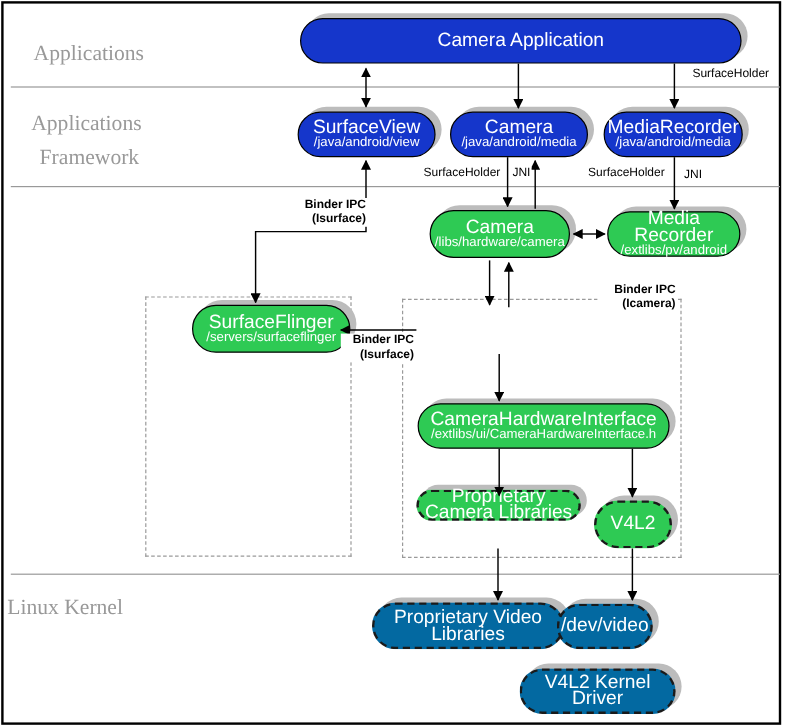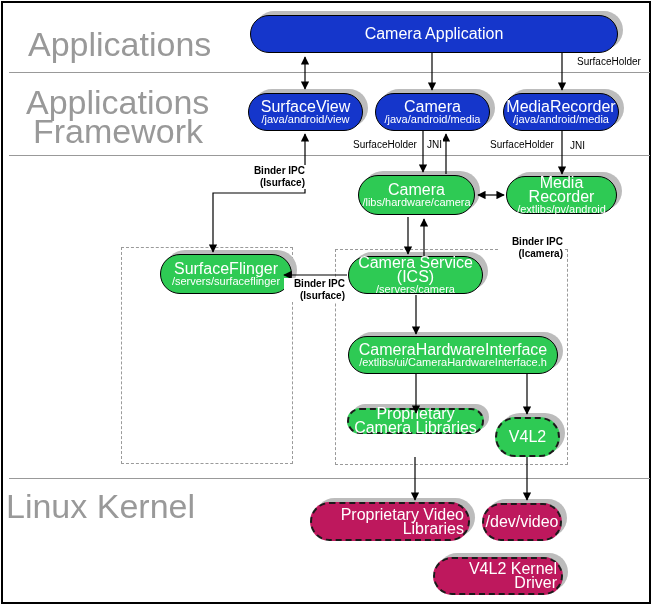--- a/index.html
+++ b/index.html
@@ -3,31 +3,31 @@
 <meta charset="utf-8">
 <style>
   html,body{margin:0;padding:0;background:#fff;}
   #canvas{
     position:relative;width:660px;height:606px;background:#fff;overflow:hidden;
     font-family:"Liberation Sans", sans-serif;
   }
   .frame{position:absolute;left:1px;top:1px;width:650px;height:603px;
     border:2px solid #000;box-sizing:border-box;z-index:0;}
   .divider{position:absolute;left:9px;width:641px;height:0;border-top:1px solid #999;z-index:1;}
-  .section-label{position:absolute;color:#999;font-size:34px;line-height:29px;z-index:2;white-space:nowrap;}
+  .section-label{position:absolute;color:#999;font-size:18px;line-height:29px;z-index:2;white-space:nowrap;font-family:Liberation Serif, serif;}
   .group{position:absolute;border:1px dashed #9a9a9a;box-sizing:border-box;z-index:1;}
   .node{
     position:absolute;border-radius:20px;display:flex;flex-direction:column;
     align-items:center;justify-content:center;color:#fff;text-align:center;
     box-sizing:border-box;box-shadow:5px -4px 0 0 #bcbcbc;z-index:3;padding:0 4px;
   }
   .blue{background:#1536cb;border:1.5px solid #000;}
   .green{background:#2eca54;border:1.5px solid #000;}
   .green-dashed{background:#2eca54;border:2px dashed #1a1a1a;}
-  .red-dashed{background:#be185d;border:2px dashed #1a1a1a;text-align:right;}
+  .red-dashed{background:#0369a1;border:2px dashed #1a1a1a;}
   .node .t{font-size:16px;line-height:14px;}
   .node .p{font-size:11px;line-height:11px;}
   #wires{position:absolute;left:0;top:0;z-index:4;pointer-events:none;}
   .elabel{position:absolute;font-size:10px;line-height:12px;color:#000;background:#fff;
     z-index:5;white-space:nowrap;padding:0 1px;}
   .elabel.center{text-align:right;font-weight:bold;}
 </style>
 </head>
 <body>
 
@@ -71,39 +71,35 @@
     <div class="p">/libs/hardware/camera</div>
   </div>
   <div class="node green" style="left:506px;top:176px;width:111px;height:38px">
     <div class="t">Media Recorder</div>
     <div class="p">/extlibs/pv/android</div>
   </div>
   <div class="node green" style="left:160px;top:254px;width:132px;height:40px">
     <div class="t">SurfaceFlinger</div>
     <div class="p">/servers/surfaceflinger</div>
   </div>
-  <div class="node green" style="left:348px;top:256px;width:135px;height:38px">
-    <div class="t">Camera Service (ICS)</div>
-    <div class="p">/servers/camera</div>
-  </div>
   <div class="node green" style="left:348px;top:336px;width:210px;height:38px">
     <div class="t">CameraHardwareInterface</div>
     <div class="p">/extlibs/ui/CameraHardwareInterface.h</div>
   </div>
   <div class="node green-dashed" style="left:347px;top:408px;width:137px;height:26px">
     <div class="t" style="white-space:normal">Proprietary Camera Libraries</div>
   </div>
   <div class="node green-dashed" style="left:495px;top:417px;width:65px;height:40px">
     <div class="t">V4L2</div>
   </div>
 
   <div class="node red-dashed" style="left:310px;top:502px;width:160px;height:39px">
     <div class="t" style="white-space:normal">Proprietary Video Libraries</div>
   </div>
-  <div class="node red-dashed" style="left:482px;top:503px;width:80px;height:38px">
+  <div class="node red-dashed" style="left:464px;top:503px;width:80px;height:38px">
     <div class="t">/dev/video</div>
   </div>
   <div class="node red-dashed" style="left:433px;top:557px;width:130px;height:38px">
     <div class="t">V4L2 Kernel Driver</div>
   </div>
 
   <svg id="wires" width="660" height="606">
     <defs>
       <marker id="arr" viewBox="0 0 10 10" refX="9" refY="5" markerWidth="7" markerHeight="7" orient="auto-start-reverse">
         <path d="M0,0 L10,5 L0,10 z" fill="#000"></path>

